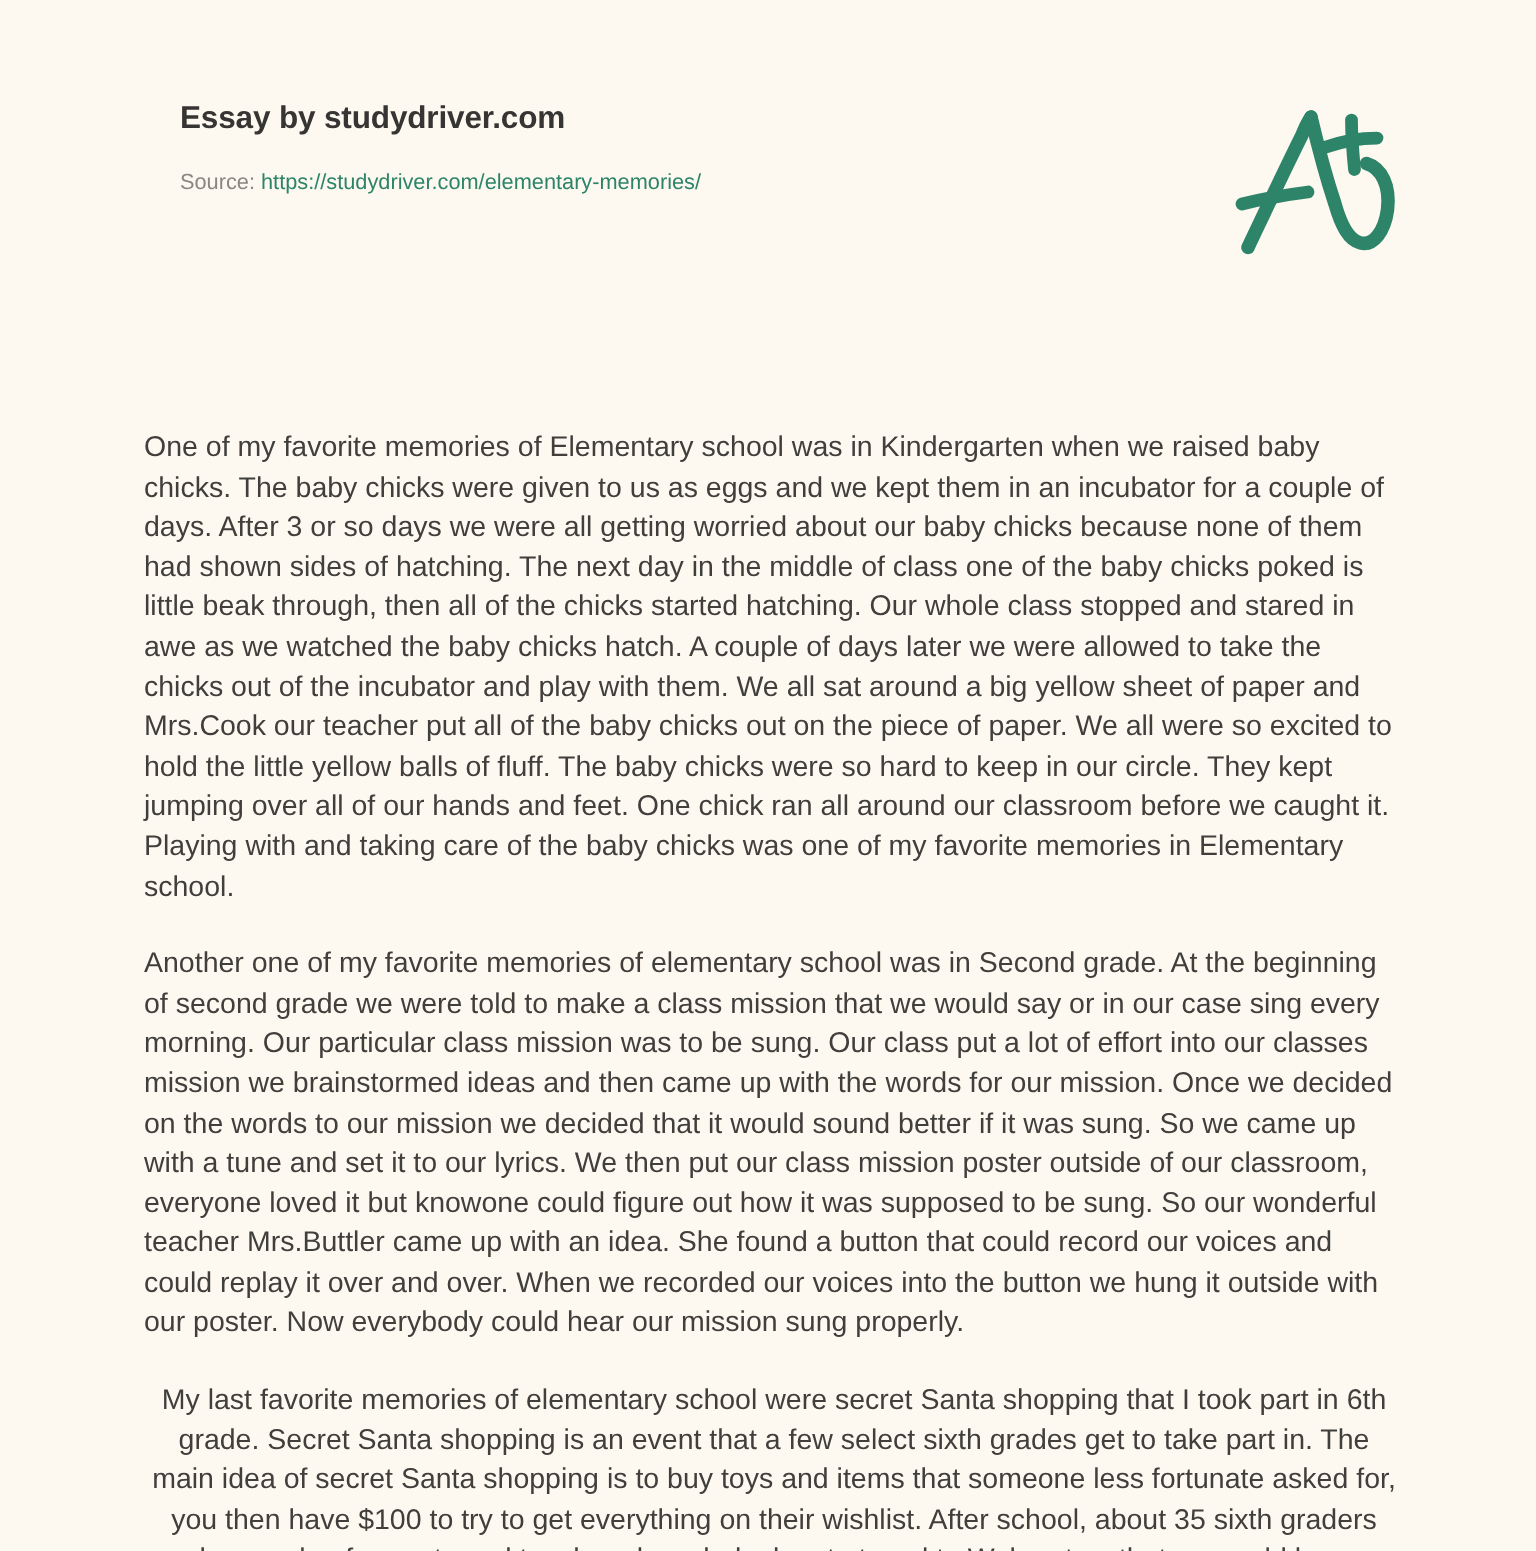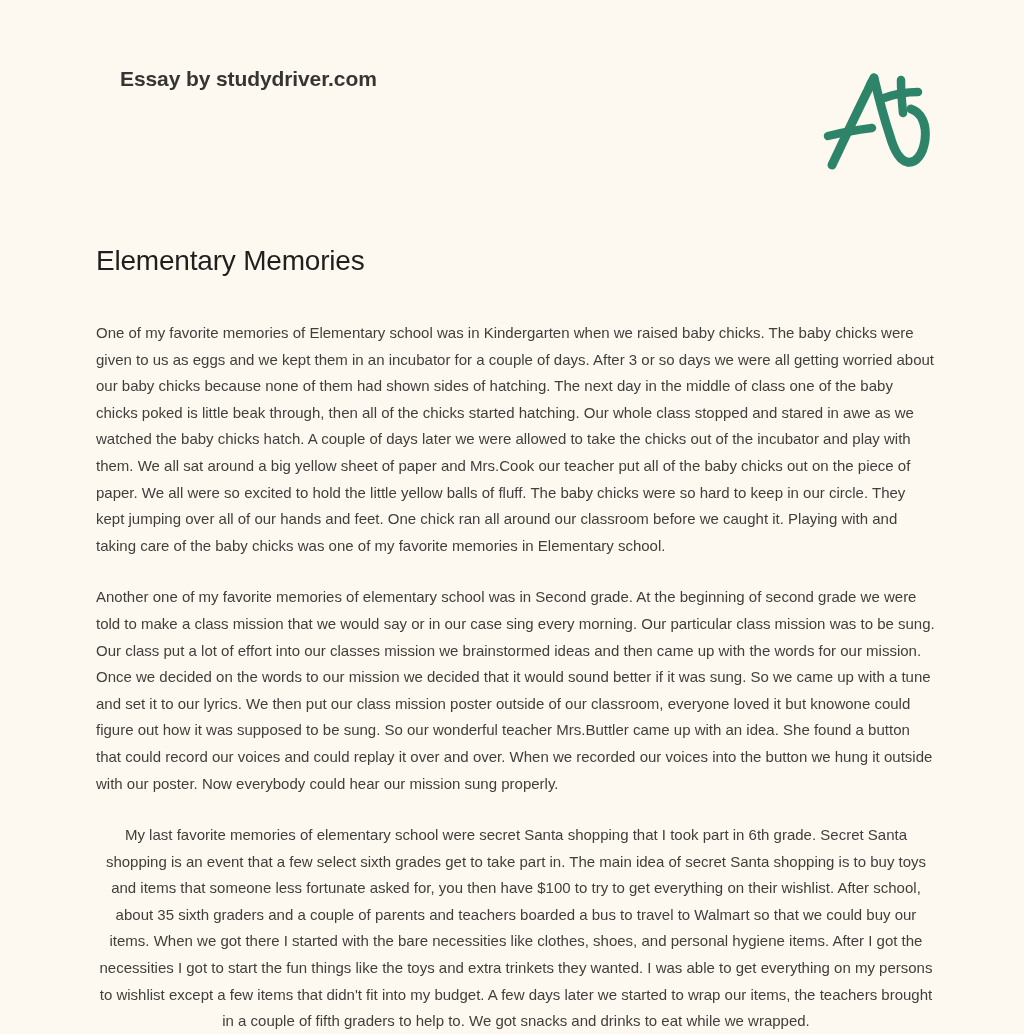--- a/index.html
+++ b/index.html
@@ -87,40 +87,44 @@
     font-weight: normal;
     line-height: 34px;
     color: #201f1e;
     letter-spacing: -0.2px;
   }
   .body-copy {
     margin-top: 42px;
   }
   .body-copy p {
     margin: 0 0 25px 0;
-    font-size: 15px;
+    font-size: 19px;
     line-height: 26.6px;
     color: #413f3c;
     text-align: left;
   }
   .body-copy p:last-child {
     margin-bottom: 0;
     text-align: center;
   }
 </style>
 </head>
 <body>
 
 <div class="page">
 
   <div class="header">
 
     <div class="header-text">
       <div class="essay-by">Essay by studydriver.com</div>
 
+      <div class="source-line">
+        <span class="source-label">Source:</span>
+        <a class="source-url" href="#">https://studydriver.com/elementary-memories/</a>
+      </div>
     </div>
 
     <div class="logo">
       <svg viewBox="0 0 130 124" xmlns="http://www.w3.org/2000/svg">
         <g fill="none" stroke="#2e8468" stroke-linecap="round" stroke-linejoin="round">
 
           <path d="M26 103 C 36 82, 50 52, 62 28 C 64 23, 66 19, 68 16" stroke-width="9"></path>
 
           <path d="M68 16 C 72 33, 78 56, 84 74 C 88 88, 93 98, 101 100
                    C 110 102, 117 92, 119 78 C 121 62, 115 50, 105 47" stroke-width="9"></path>
@@ -130,21 +134,20 @@
           <path d="M78 36 C 89 32, 101 30, 112 30" stroke-width="8.5"></path>
 
           <path d="M95 18 C 95 29, 96 41, 97 51" stroke-width="8.5"></path>
         </g>
       </svg>
     </div>
 
   </div>
 
   <div class="article">
-    <h1 class="article-title">Elementary Memories</h1>
 
     <div class="body-copy">
       <p>One of my favorite memories of Elementary school was in Kindergarten when we raised baby chicks. The baby chicks were given to us as eggs and we kept them in an incubator for a couple of days. After 3 or so days we were all getting worried about our baby chicks because none of them had shown sides of hatching. The next day in the middle of class one of the baby chicks poked is little beak through, then all of the chicks started hatching. Our whole class stopped and stared in awe as we watched the baby chicks hatch. A couple of days later we were allowed to take the chicks out of the incubator and play with them. We all sat around a big yellow sheet of paper and Mrs.Cook our teacher put all of the baby chicks out on the piece of paper. We all were so excited to hold the little yellow balls of fluff. The baby chicks were so hard to keep in our circle. They kept jumping over all of our hands and feet. One chick ran all around our classroom before we caught it. Playing with and taking care of the baby chicks was one of my favorite memories in Elementary school.</p>
       <p>Another one of my favorite memories of elementary school was in Second grade. At the beginning of second grade we were told to make a class mission that we would say or in our case sing every morning. Our particular class mission was to be sung. Our class put a lot of effort into our classes mission we brainstormed ideas and then came up with the words for our mission. Once we decided on the words to our mission we decided that it would sound better if it was sung. So we came up with a tune and set it to our lyrics. We then put our class mission poster outside of our classroom, everyone loved it but knowone could figure out how it was supposed to be sung. So our wonderful teacher Mrs.Buttler came up with an idea. She found a button that could record our voices and could replay it over and over. When we recorded our voices into the button we hung it outside with our poster. Now everybody could hear our mission sung properly.</p>
       <p>My last favorite memories of elementary school were secret Santa shopping that I took part in 6th grade. Secret Santa shopping is an event that a few select sixth grades get to take part in. The main idea of secret Santa shopping is to buy toys and items that someone less fortunate asked for, you then have $100 to try to get everything on their wishlist. After school, about 35 sixth graders and a couple of parents and teachers boarded a bus to travel to Walmart so that we could buy our items. When we got there I started with the bare necessities like clothes, shoes, and personal hygiene items. After I got the necessities I got to start the fun things like the toys and extra trinkets they wanted. I was able to get everything on my persons to wishlist except a few items that didn't fit into my budget. A few days later we started to wrap our items, the teachers brought in a couple of fifth graders to help to. We got snacks and drinks to eat while we wrapped.</p>
     </div>
   </div>
 
 </div>
 

